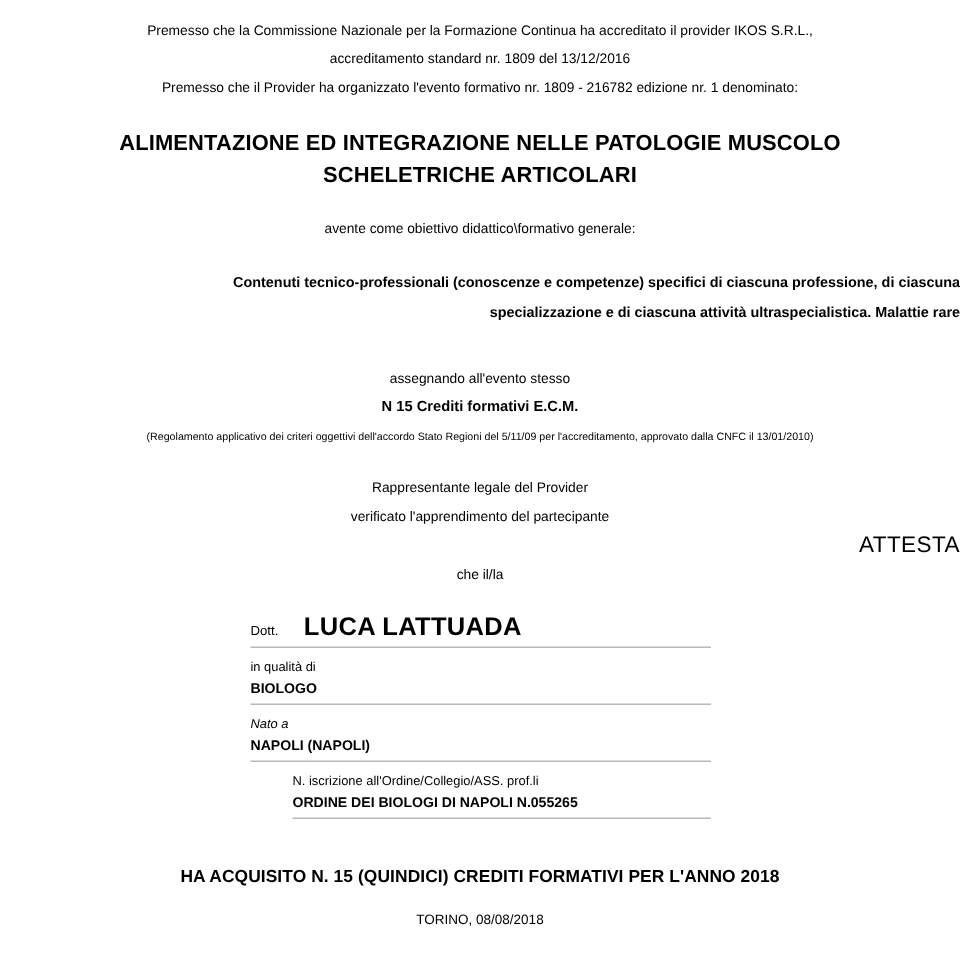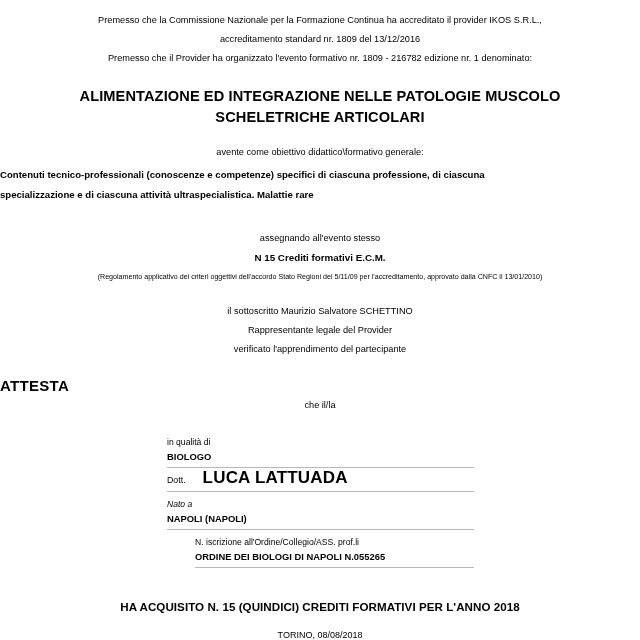--- a/index.html
+++ b/index.html
@@ -43,22 +43,22 @@
     letter-spacing: 0.1px;
   }
 
   .objective-intro {
     margin-top: 16px;
     text-align: center;
     font-size: 9.2px;
     line-height: 16px;
   }
   .objective-body {
-    margin-top: 5px;
-    text-align: left;
+    margin-top: 19px;
+    text-align: right;
     font-size: 9.6px;
     font-weight: bold;
     line-height: 20px;
   }
 
   .assign-intro {
     margin-top: 25px;
     text-align: center;
     font-size: 9.2px;
     line-height: 16px;
@@ -81,24 +81,23 @@
   .signatory {
     margin-top: 19px;
   }
   .signatory .l {
     text-align: center;
     font-size: 9.2px;
     line-height: 19px;
   }
 
   .attesta {
-    margin-top: 17px;
-    text-align: left;
+    text-align: right;
     font-size: 15px;
-    font-weight: bold;
+    font-weight: normal;
     line-height: 19px;
     letter-spacing: 0.3px;
   }
   .attesta-sub {
     margin-top: 3px;
     text-align: center;
     font-size: 9.2px;
     line-height: 14px;
   }
 
@@ -212,40 +211,39 @@
   <div class="objective-body">
     <div>Contenuti tecnico-professionali (conoscenze e competenze) specifici di ciascuna professione, di ciascuna</div>
     <div>specializzazione e di ciascuna attività ultraspecialistica. Malattie rare</div>
   </div>
 
   <div class="assign-intro">assegnando all'evento stesso</div>
   <div class="assign-credits">N 15 Crediti formativi E.C.M.</div>
   <div class="regulation">(Regolamento applicativo dei criteri oggettivi dell'accordo Stato Regioni del 5/11/09 per l'accreditamento, approvato dalla CNFC il 13/01/2010)</div>
 
   <div class="signatory">
-    <div class="l">il sottoscritto Maurizio Salvatore SCHETTINO</div>
     <div class="l">Rappresentante legale del Provider</div>
     <div class="l">verificato l'apprendimento del partecipante</div>
   </div>
 
   <div class="attesta">ATTESTA</div>
   <div class="attesta-sub">che il/la</div>
 
   <div class="details">
-
-    <div class="field qual-field">
-      <div class="small-label">in qualità  di</div>
-      <div class="value-bold">BIOLOGO</div>
-    </div>
 
     <div class="field name-field">
       <div class="name-row">
         <span class="dott">Dott.</span>
         <span class="name-value">LUCA LATTUADA</span>
       </div>
+    </div>
+
+    <div class="field qual-field">
+      <div class="small-label">in qualità  di</div>
+      <div class="value-bold">BIOLOGO</div>
     </div>
 
     <div class="field birth-field">
       <div class="cols">
         <div class="col-left">
           <div class="small-label">Nato a</div>
           <div class="value-bold">NAPOLI (NAPOLI)</div>
         </div>
       </div>
     </div>

